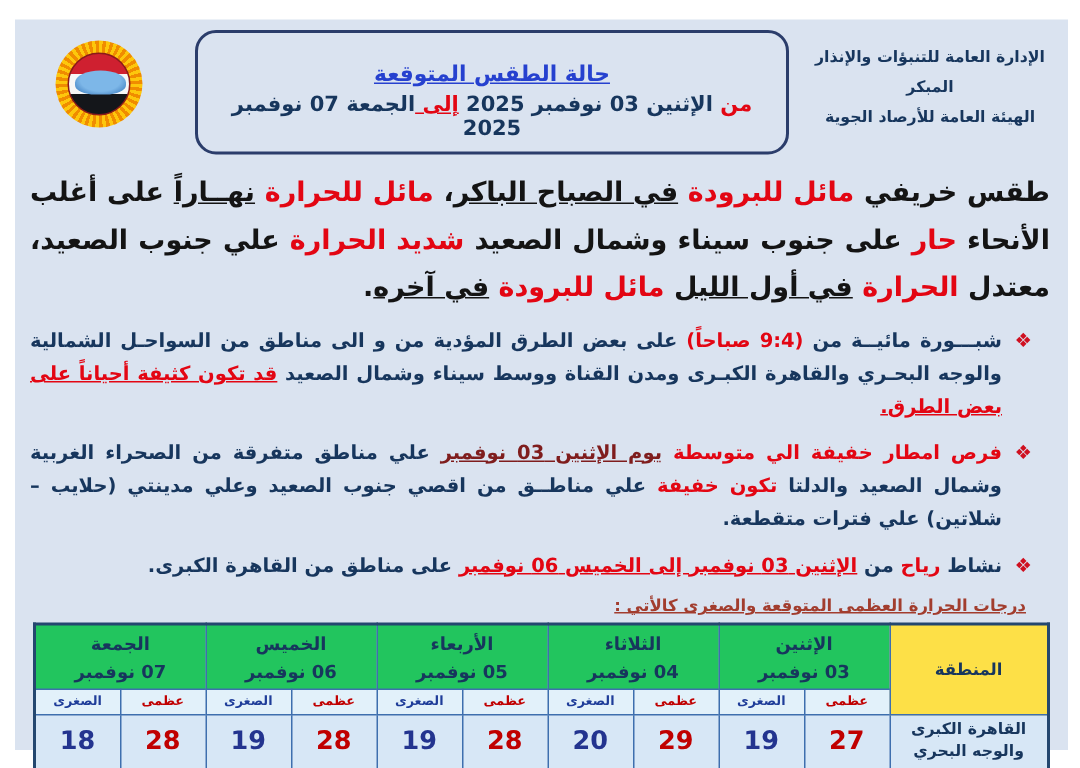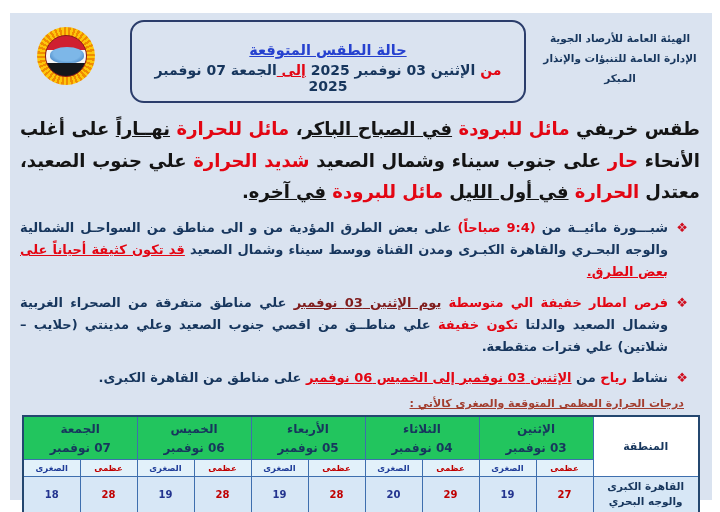--- a/index.html
+++ b/index.html
@@ -46,38 +46,38 @@
 
   .caption { margin:0 28px 5px 0; font-size:11px; font-weight:bold; }
 
   
   table { width:678px; margin:0 12px; border-collapse:collapse; border:2px solid #24476f;
     table-layout:fixed; }
   th, td { border:1px solid #3e6fae; text-align:center; vertical-align:middle; }
   col.c-region { width:106px; }
   .day-h { background:#22c55e; color:#17365d; font-size:12px; font-weight:bold;
     padding:3px 0 2px; line-height:1.55; }
-  .region-h { background:#ffffff; color:#17365d; font-size:11px; font-weight:bold; }
+  .region-h { background:#fde047; color:#17365d; font-size:11px; font-weight:bold; }
   .sub { background:#e2f1fa; font-size:8.5px; font-weight:bold; padding:3px 0; }
   .sub.mx { color:#c00000; }
   .sub.mn { color:#1f3d99; }
-  td { background:#d7e7f6; font-size:10px; font-weight:bold; padding:5px 0; }
+  td { background:#d7e7f6; font-size:17px; font-weight:bold; padding:5px 0; }
   td.mx { color:#c00000; }
   td.mn { color:#23348f; }
   td.region { color:#17365d; font-size:10.5px; line-height:1.45; padding:2px 3px; }
 </style>
 </head>
 <body>
 
 <div class="doc">
 
   <div class="hdr">
     <div class="org">
+      <div>الإدارة العامة للتنبؤات والإنذار المبكر</div>
       <div>الهيئة العامة للأرصاد الجوية</div>
-      <div>الإدارة العامة للتنبؤات والإنذار المبكر</div>
     </div>
     <div class="tbox">
       <div class="t1">حالة الطقس المتوقعة</div>
       <div class="t2"><span class="seg-red">من </span><span class="seg-navy">الإثنين 03 نوفمبر 2025 </span><span class="seg-red-underline">إلى </span><span class="seg-navy">الجمعة 07 نوفمبر 2025</span></div>
     </div>
     <div class="logo-wrap">
       <div class="logo">
         <div class="logo-inner">
           <div class="cloud"></div>
         </div>

